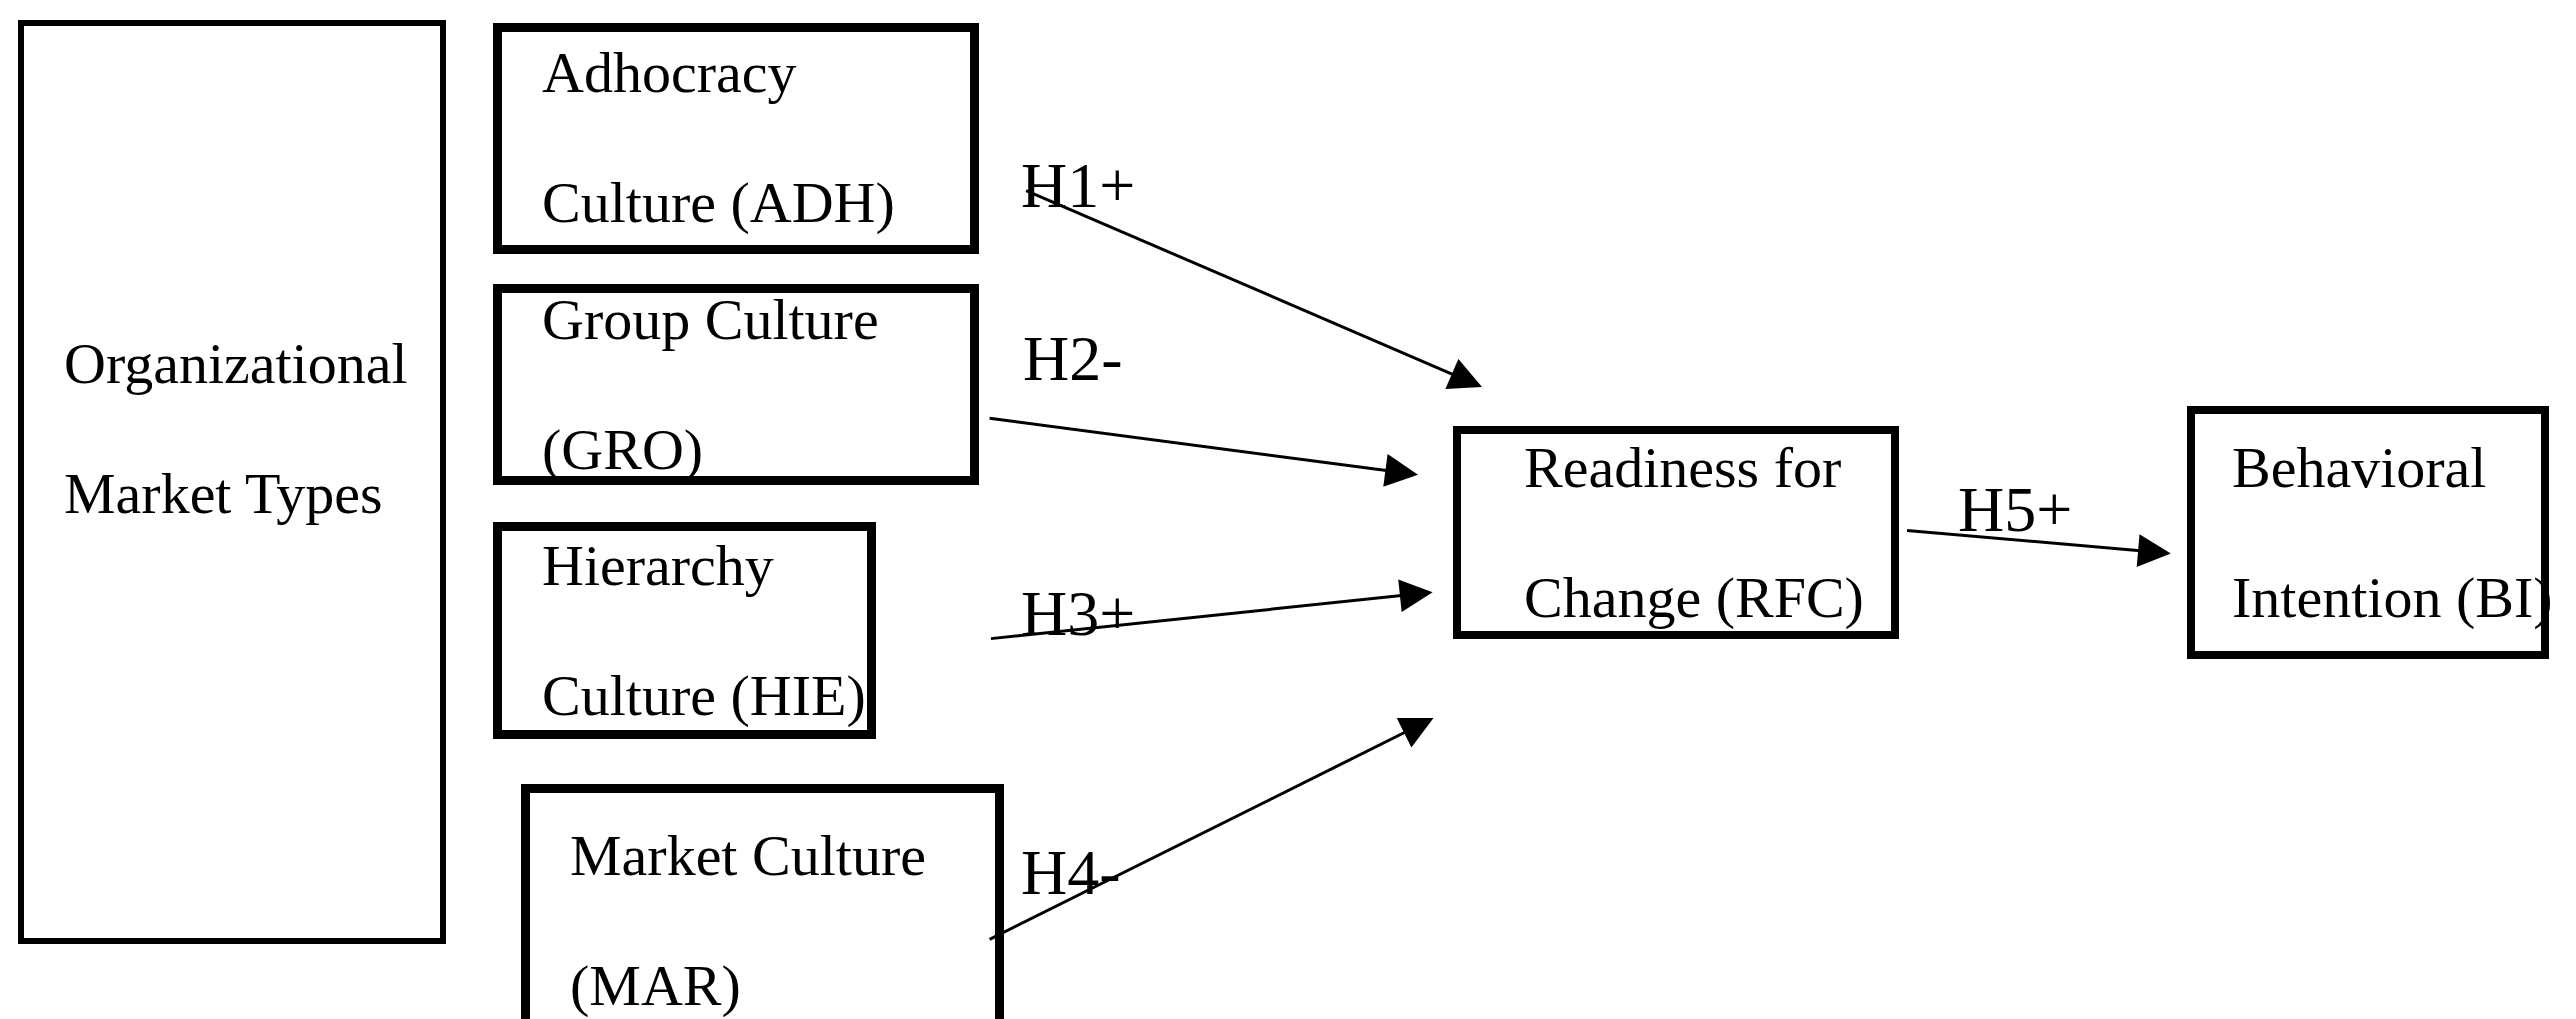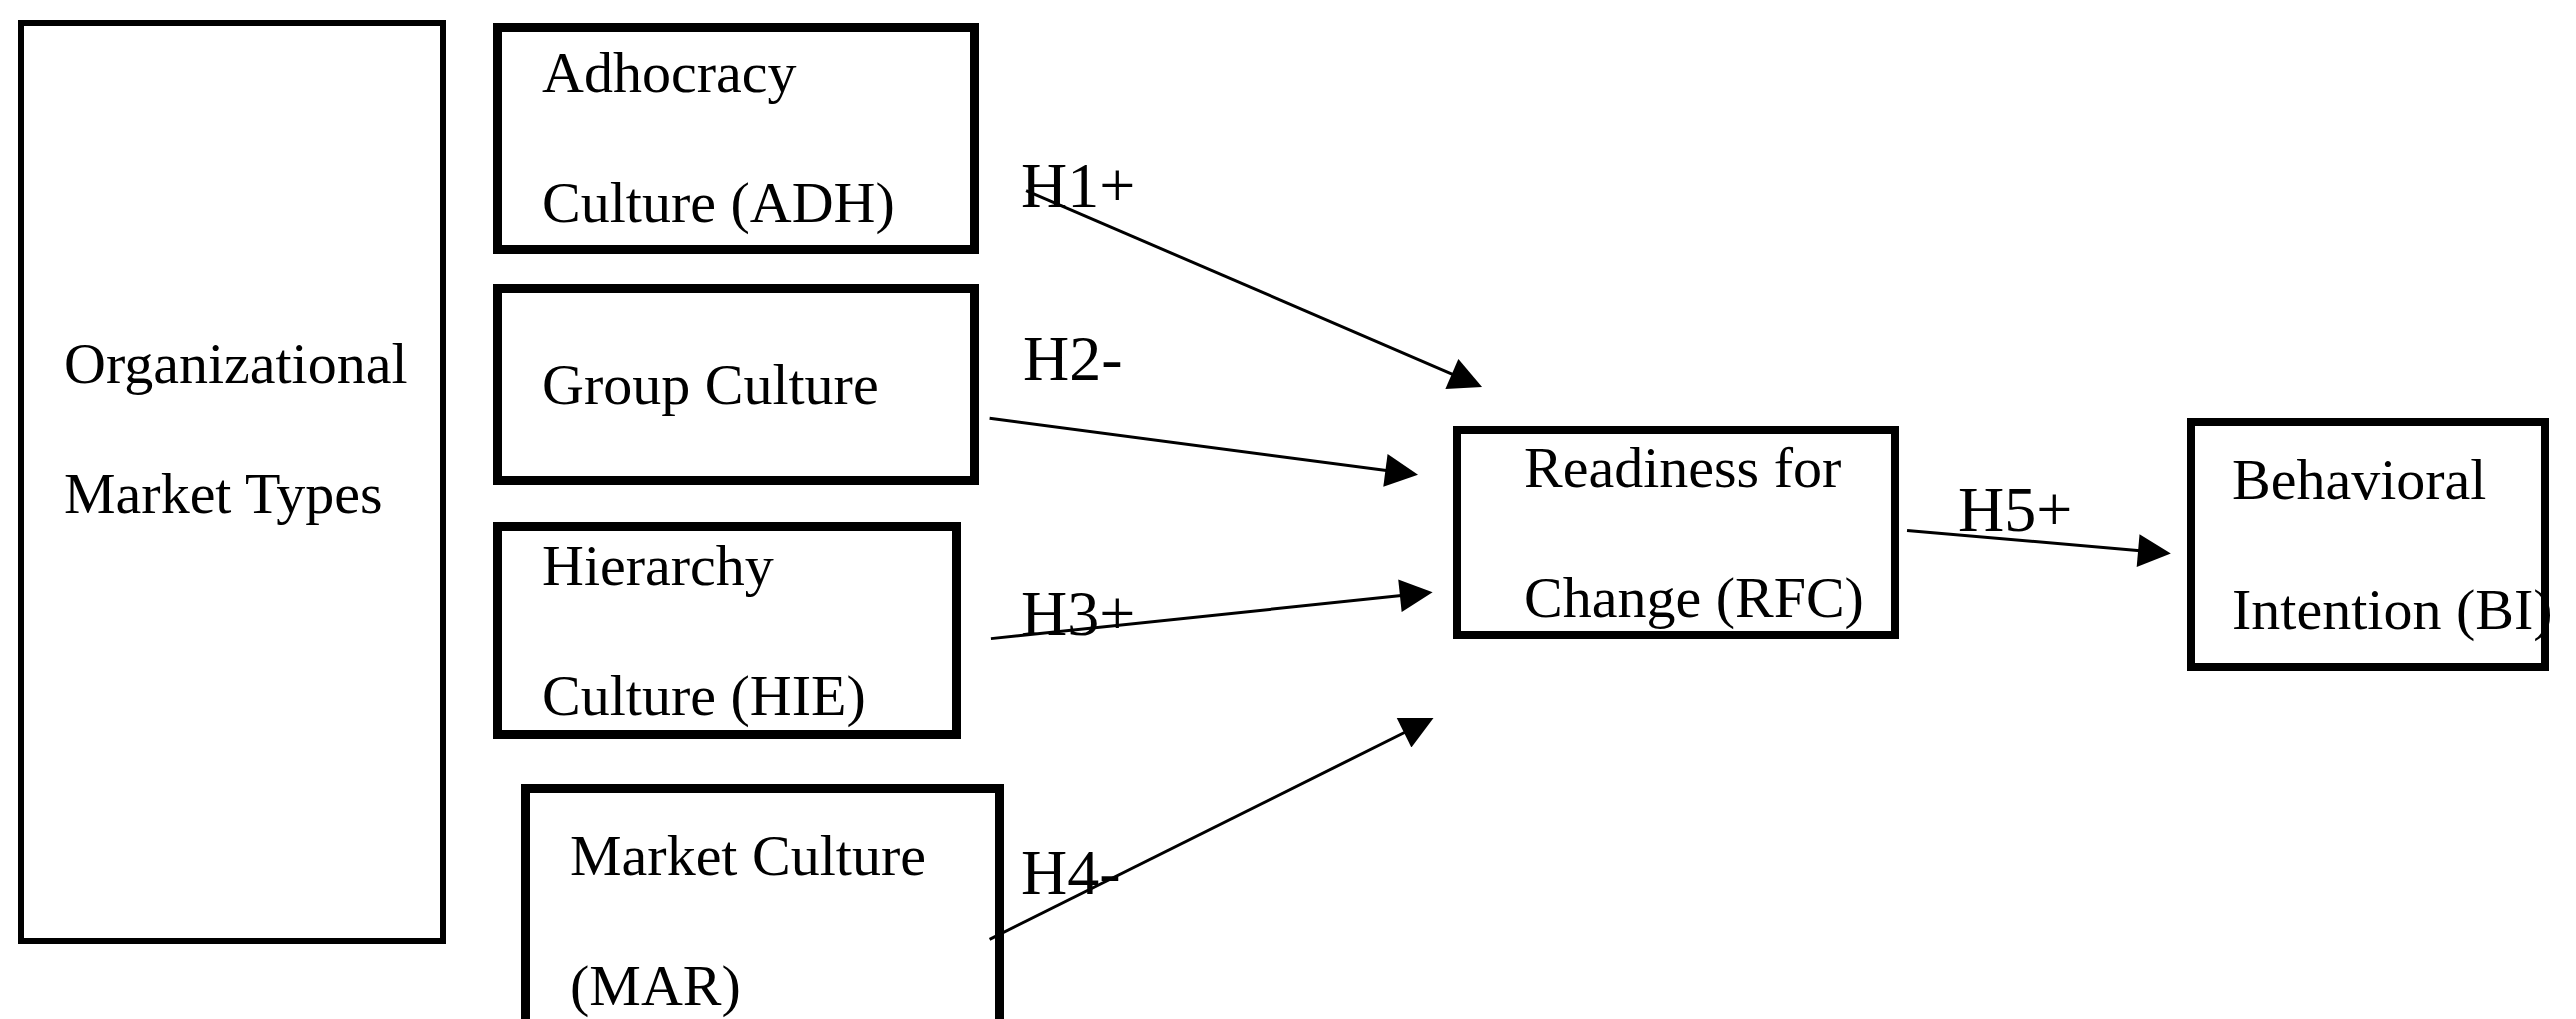--- a/index.html
+++ b/index.html
@@ -32,28 +32,28 @@
   }
   .box .bline { display: block; }
 
   #box-org {
     left: 18px; top: 20px; width: 428px; height: 924px;
     border-width: 6px;
     padding-bottom: 106px;
   }
   #box-adh { left: 493px; top: 22.6px;  width: 486px; height: 231px; }
   #box-gro { left: 493px; top: 284px; width: 486px; height: 201px; }
-  #box-hie { left: 493px; top: 522px; width: 468px; height: 217px; }
+  #box-hie { left: 493px; top: 522px; width: 383px; height: 217px; }
   #box-mar { left: 521px; top: 784px; width: 483px; height: 274px; }
   #box-rfc {
     left: 1453px; top: 426px; width: 446px; height: 213px;
     border-width: 8px; padding-left: 63px; 
   }
   #box-bi {
-    left: 2187px; top: 418px; width: 362px; height: 253px;
+    left: 2187px; top: 406px; width: 362px; height: 253px;
     border-width: 8px; padding-left: 37px;
   }
 
   .hlabel {
     position: absolute;
     font-size: 64px;
     line-height: 1.15;
     white-space: nowrap;
     margin-top: 48px;
   }
@@ -85,20 +85,21 @@
     <span class="bline">Market Types</span>
   </div>
 
   <div class="box" id="box-adh">
     <span class="bline">Adhocracy</span>
     <span class="bline">Culture (ADH)</span>
   </div>
 
   <div class="box" id="box-gro">
     <span class="bline">Group Culture</span>
+    <span class="bline">(GRO)</span>
   </div>
 
   <div class="box" id="box-hie">
     <span class="bline">Hierarchy</span>
     <span class="bline">Culture (HIE)</span>
   </div>
 
   <div class="box" id="box-mar">
     <span class="bline">Market Culture</span>
     <span class="bline">(MAR)</span>

